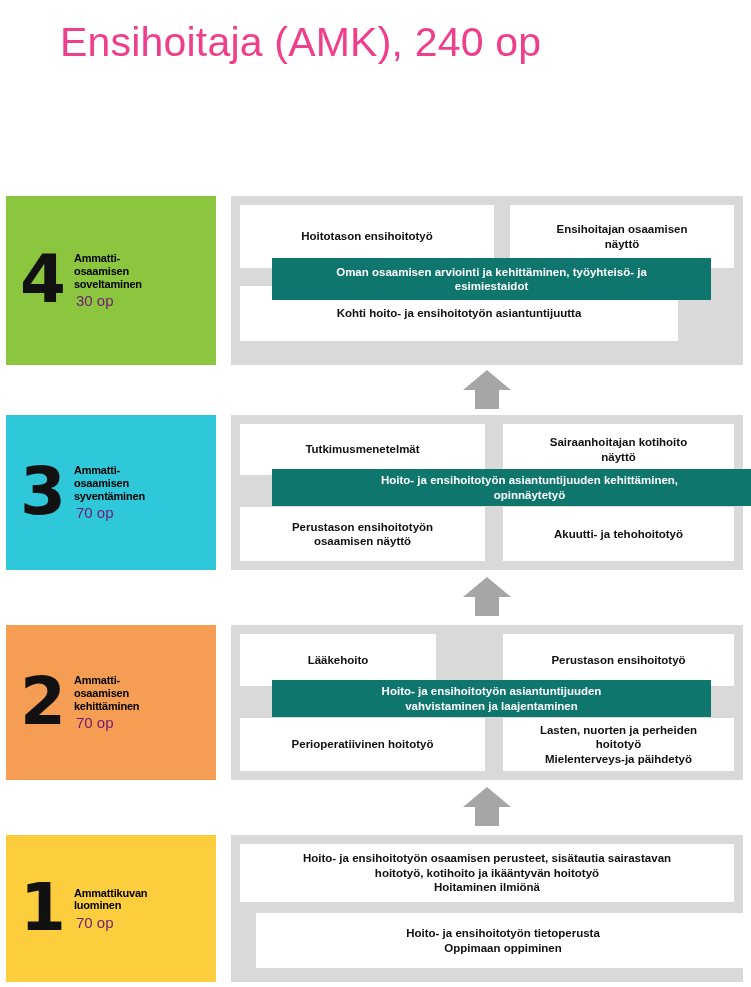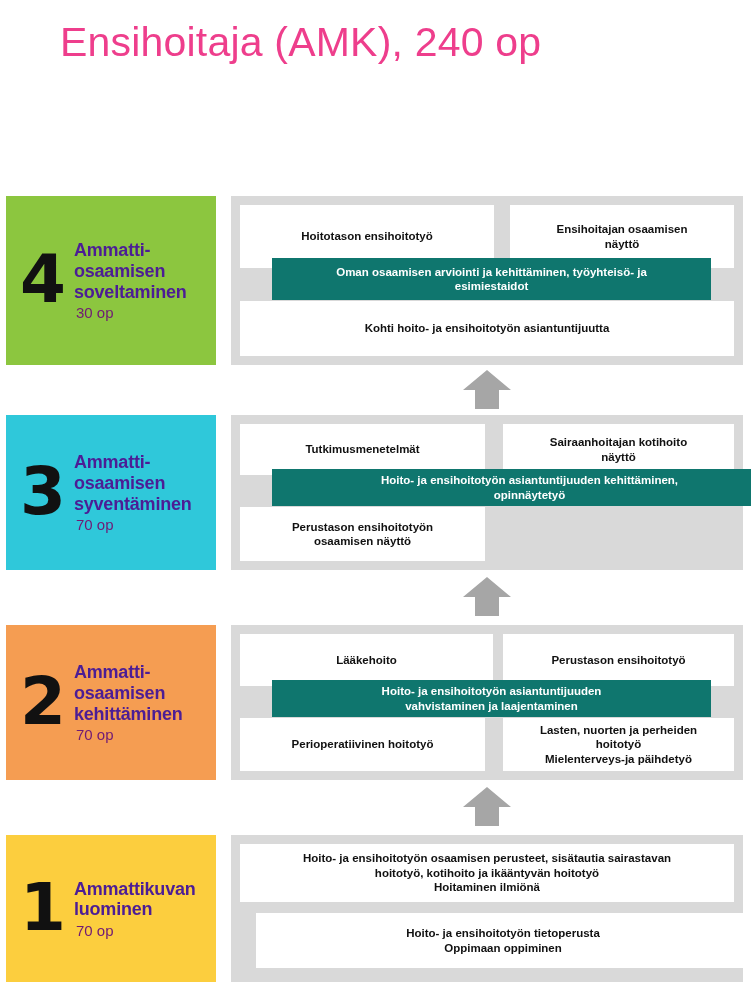--- a/index.html
+++ b/index.html
@@ -60,23 +60,23 @@
     padding-right: 10px;
     font-family: "DejaVu Sans", sans-serif;
   }
 
   .badge-text {
     flex: 1 1 auto;
     padding-top: 2px;
   }
 
   .badge-title {
-    font-size: 18px;
+    font-size: 11px;
     font-weight: 700;
-    color: #4c1d95;
+    color: #000000;
     line-height: 1.14;
     letter-spacing: -0.2px;
     white-space: pre-line;
   }
 
   .badge-credits {
     font-size: 15px;
     font-weight: 400;
     color: #701a75;
     line-height: 1.3;
@@ -142,21 +142,21 @@
         <div class="badge-credits">30 op</div>
       </div>
     </div>
 
     <div class="level-panel" style="height:169px;">
       <div class="card" style="left:9px; top:9px; width:254px; height:63px;">Hoitotason ensihoitotyö</div>
       <div class="card" style="left:279px; top:9px; width:224px; height:63px;">Ensihoitajan osaamisen
 näyttö</div>
       <div class="card pink" style="left:41px; top:62px; width:439px; height:42px;">Oman osaamisen arviointi ja kehittäminen, työyhteisö- ja
 esimiestaidot</div>
-      <div class="card" style="left:9px; top:105px; width:494px; height:55px;">Kohti hoito- ja ensihoitotyön asiantuntijuutta</div>
+      <div class="card" style="left:9px; top:90px; width:438px; height:55px;">Kohti hoito- ja ensihoitotyön asiantuntijuutta</div>
     </div>
   </div>
 
   <div class="arrow" style="top:368px;">
     <svg width="52" height="42" viewBox="0 0 52 42" aria-hidden="true">
       <polygon points="26,2 50,22 38,22 38,41 14,41 14,22 2,22" fill="#A6A6A6"></polygon>
     </svg>
   </div>
 
   <div class="level" style="top:415px; height:155px;">
@@ -171,20 +171,21 @@
     </div>
 
     <div class="level-panel" style="height:155px;">
       <div class="card" style="left:9px; top:9px; width:245px; height:51px;">Tutkimusmenetelmät</div>
       <div class="card" style="left:272px; top:9px; width:231px; height:51px;">Sairaanhoitajan kotihoito
 näyttö</div>
       <div class="card pink" style="left:41px; top:54px; width:515px; height:37px;">Hoito- ja ensihoitotyön asiantuntijuuden kehittäminen,
 opinnäytetyö</div>
       <div class="card" style="left:9px; top:92px; width:245px; height:54px;">Perustason ensihoitotyön
 osaamisen näyttö</div>
+      <div class="card" style="left:272px; top:92px; width:231px; height:54px;">Akuutti- ja tehohoitotyö</div>
     </div>
   </div>
 
   <div class="arrow" style="top:575px;">
     <svg width="52" height="42" viewBox="0 0 52 42" aria-hidden="true">
       <polygon points="26,2 50,22 38,22 38,41 14,41 14,22 2,22" fill="#A6A6A6"></polygon>
     </svg>
   </div>
 
   <div class="level" style="top:625px; height:155px;">
@@ -192,21 +193,21 @@
       <div class="badge-number">2</div>
       <div class="badge-text">
         <div class="badge-title">Ammatti-
 osaamisen
 kehittäminen</div>
         <div class="badge-credits">70 op</div>
       </div>
     </div>
 
     <div class="level-panel" style="height:155px;">
-      <div class="card" style="left:9px; top:9px; width:253px; height:52px;">Lääkehoito</div>
+      <div class="card" style="left:9px; top:9px; width:196px; height:52px;">Lääkehoito</div>
       <div class="card" style="left:272px; top:9px; width:231px; height:52px;">Perustason ensihoitotyö</div>
       <div class="card pink" style="left:41px; top:55px; width:439px; height:37px;">Hoito- ja ensihoitotyön asiantuntijuuden
 vahvistaminen ja laajentaminen</div>
       <div class="card" style="left:9px; top:93px; width:245px; height:53px;">Perioperatiivinen hoitotyö</div>
       <div class="card" style="left:272px; top:93px; width:231px; height:53px;">Lasten, nuorten ja perheiden
 hoitotyö
 Mielenterveys-ja päihdetyö</div>
     </div>
   </div>
 

